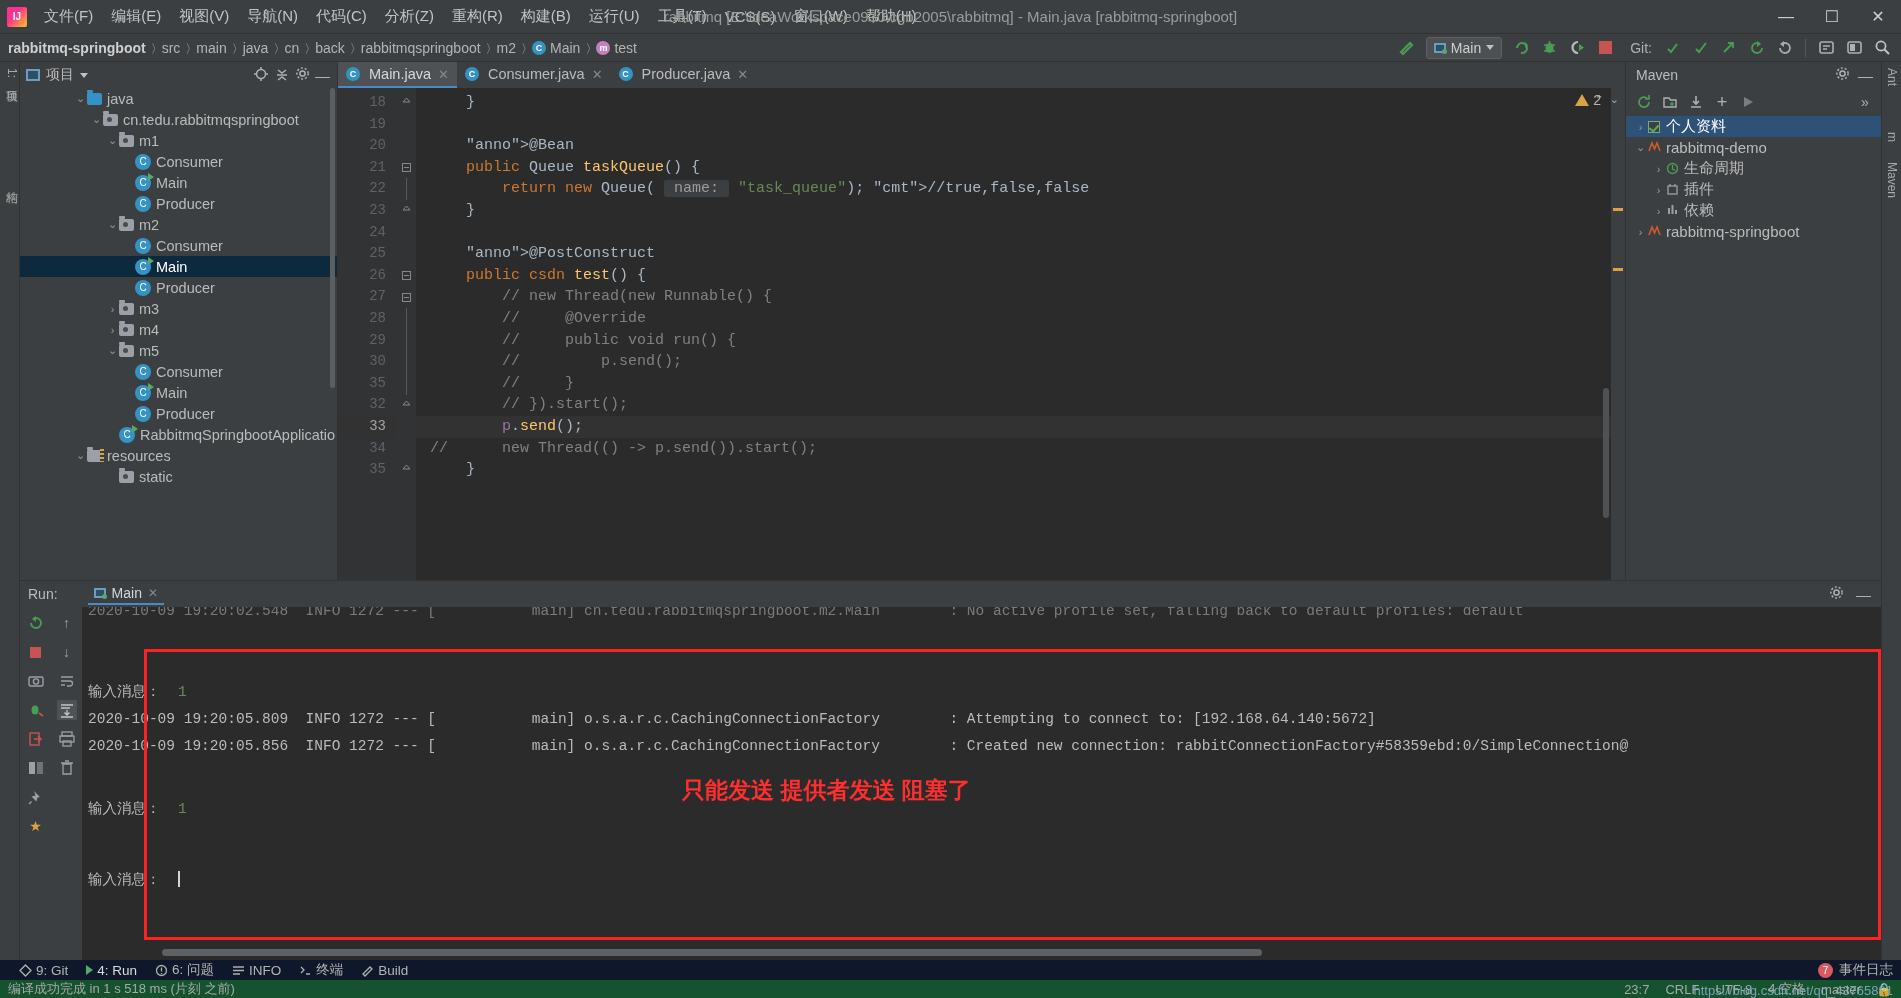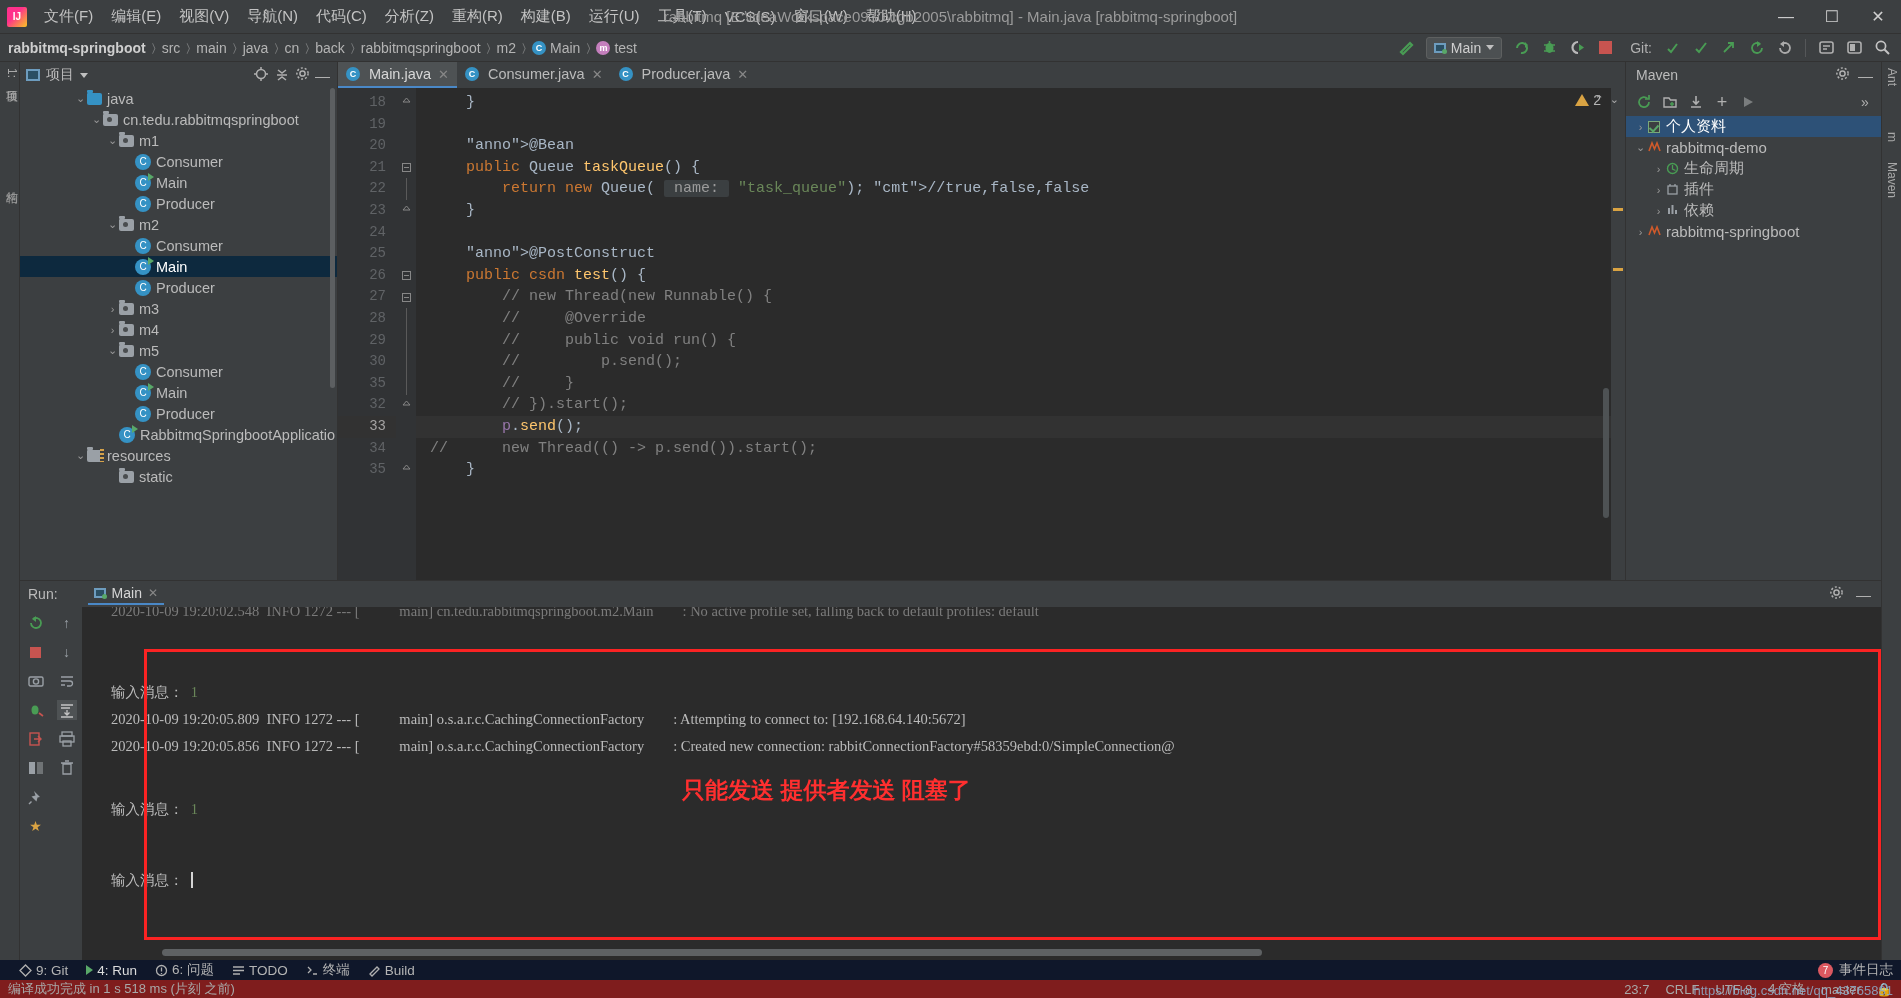--- a/index.html
+++ b/index.html
@@ -145,41 +145,41 @@
   #run-head{height:26px;display:flex;align-items:center;padding-left:8px;font-size:14px;color:#bbb;flex:none;}
   #run-head .r-right{margin-left:auto;display:flex;gap:12px;padding-right:10px;align-items:center;}
   #run-tab{display:flex;align-items:center;gap:6px;margin-left:30px;padding:2px 6px;
            border-bottom:2px solid #4a88c7;color:#d5d5d5;}
   #run-body{flex:1;display:flex;min-height:0;}
   #run-toolbar{width:62px;background:#3c3f41;flex:none;display:flex;}
   .rt-col{width:31px;display:flex;flex-direction:column;align-items:center;padding-top:6px;gap:9px;}
   .rt-ic{width:20px;height:20px;display:flex;align-items:center;justify-content:center;font-size:14px;color:#9aa0a6;}
   #console{flex:1;background:#2b2b2b;position:relative;overflow:hidden;
            font-family:"Liberation Mono",monospace;font-size:14.5px;color:#bbbbbb;}
-  .conline{white-space:pre;line-height:27px;padding-left:29px;font-family:Liberation Serif, serif;}
+  .conline{white-space:pre;line-height:27px;padding-left:6px;}
   .green{color:#6a8759;}
   #red-box{position:absolute;left:62px;right:0;top:42px;bottom:20px;border:3px solid #fb2323;pointer-events:none;}
   #annot{position:absolute;left:600px;top:168px;color:#ff2f2f;font-size:23px;font-weight:bold;
          font-family:"Liberation Sans",sans-serif;white-space:nowrap;}
   #con-hscroll{position:absolute;left:80px;bottom:4px;width:1100px;height:7px;background:#5e6163;border-radius:4px;}
   #caret-blink{display:inline-block;width:2px;height:16px;background:#d5d5d5;vertical-align:-3px;}
 
   
   #bottom-tabs{position:absolute;left:0;right:0;bottom:18px;height:20px;background:#0f172a;
                display:flex;align-items:center;font-size:13.5px;color:#b4b4b4;padding-left:10px;gap:0;}
   .bt{display:flex;align-items:center;gap:4px;padding:0 9px;white-space:nowrap;}
   .bt.active{color:#dcdcdc;}
   .bt .tri{width:0;height:0;border-left:7px solid #59a869;border-top:5px solid transparent;
            border-bottom:5px solid transparent;}
   #bt-right{margin-left:auto;display:flex;align-items:center;gap:6px;padding-right:8px;}
   .badge-red{background:#db5860;color:#fff;border-radius:50%;width:15px;height:15px;font-size:10px;
     display:inline-flex;align-items:center;justify-content:center;}
 
   
-  #statusbar{position:absolute;left:0;right:0;bottom:0;height:18px;background:#7f1d1d;
+  #statusbar{position:absolute;left:0;right:0;bottom:0;height:18px;background:#14532d;
              display:flex;align-items:center;font-size:13px;color:#a8a8a8;padding:0 8px;}
   #status-right{margin-left:auto;display:flex;align-items:center;gap:16px;}
   #watermark{position:absolute;right:8px;bottom:0;color:#8faecb;font-size:13px;opacity:.85;
              font-family:"Liberation Sans",sans-serif;}
 </style>
 </head>
 <body>
 
 <div id="titlebar">
   <div id="app-logo"></div>
@@ -809,21 +809,21 @@
     <svg width="13" height="13" viewBox="0 0 13 13">
         <circle cx="6.5" cy="6.5" r="5" fill="none" stroke="#b0b0b0" stroke-width="1.3"></circle>
         <path d="M6.5 3.5 v4 M6.5 9 v1" stroke="#b0b0b0" stroke-width="1.3"></path>
       </svg>
     <span>6: 问题</span>
   </span>
   <span class="bt">
     <svg width="13" height="13" viewBox="0 0 13 13">
         <path d="M1 3 h11 M1 6.5 h11 M1 10 h7" stroke="#b0b0b0" stroke-width="1.3"></path>
       </svg>
-    <span>TODO</span>
+    <span>INFO</span>
   </span>
   <span class="bt">
     <svg width="13" height="13" viewBox="0 0 13 13">
         <path d="M2 3 l3 3 l-3 3 M7 10 h4" stroke="#b0b0b0" stroke-width="1.3" fill="none"></path>
       </svg>
     <span>终端</span>
   </span>
   <span class="bt">
     <svg width="13" height="13" viewBox="0 0 13 13">
         <path d="M2 10 L9 3 L11 5 L4 12 Z" fill="none" stroke="#b0b0b0" stroke-width="1.3"></path>

